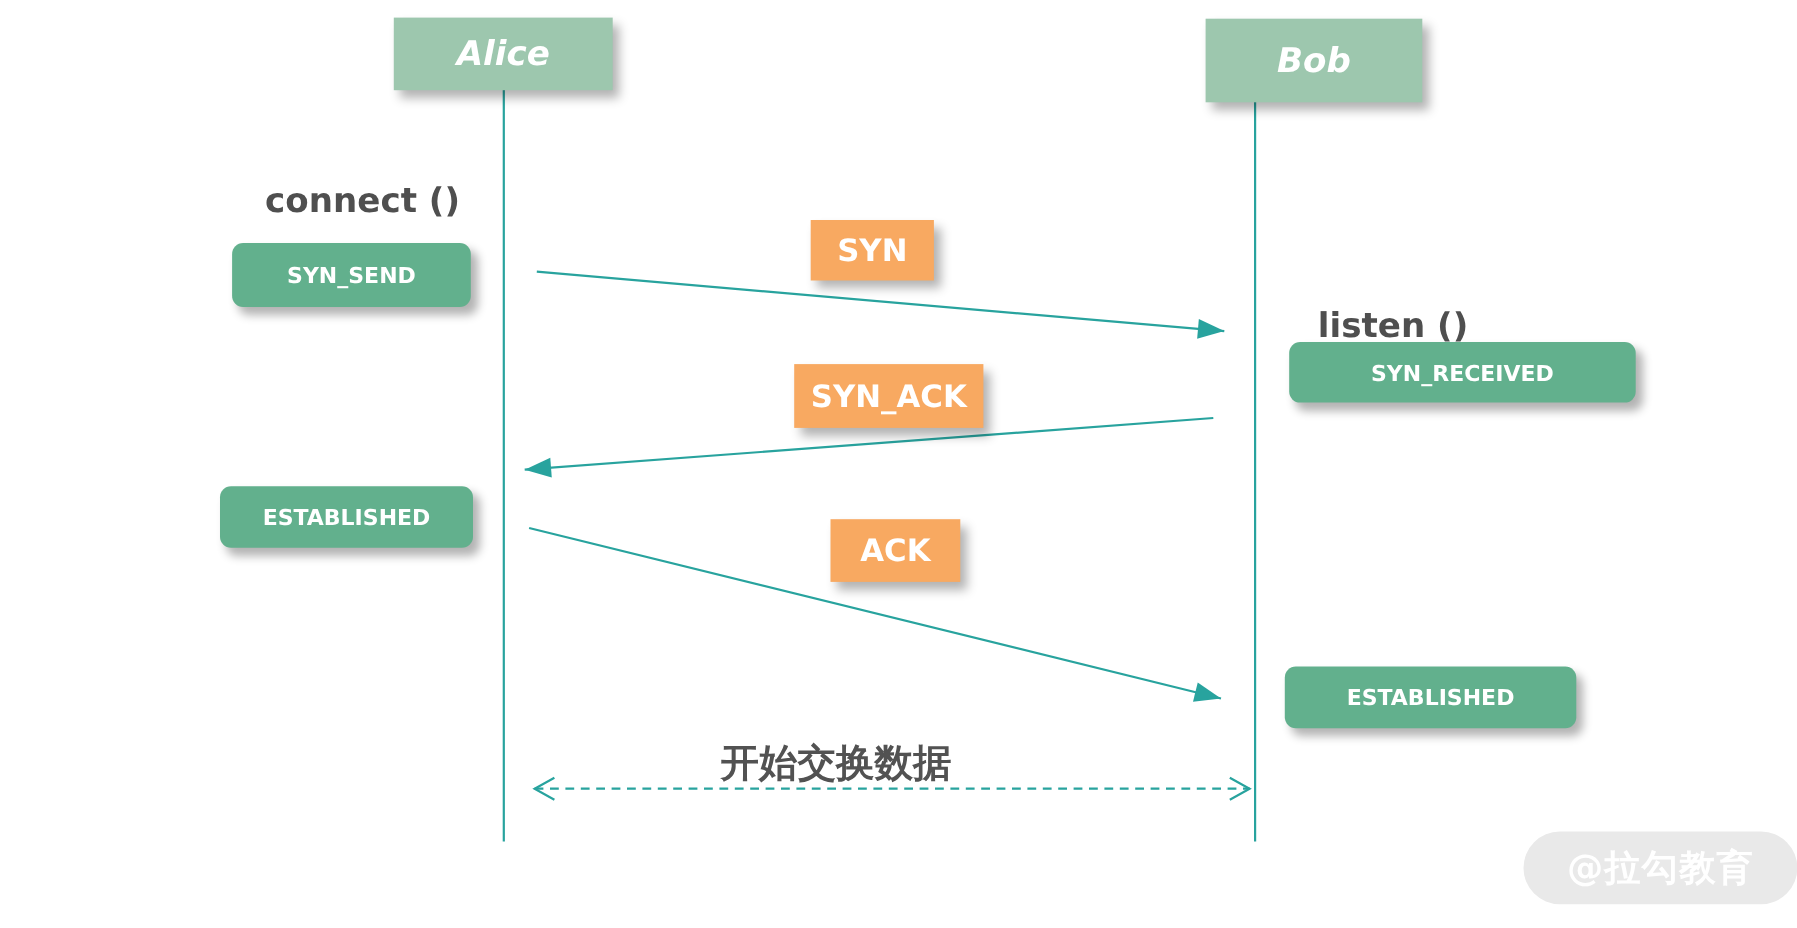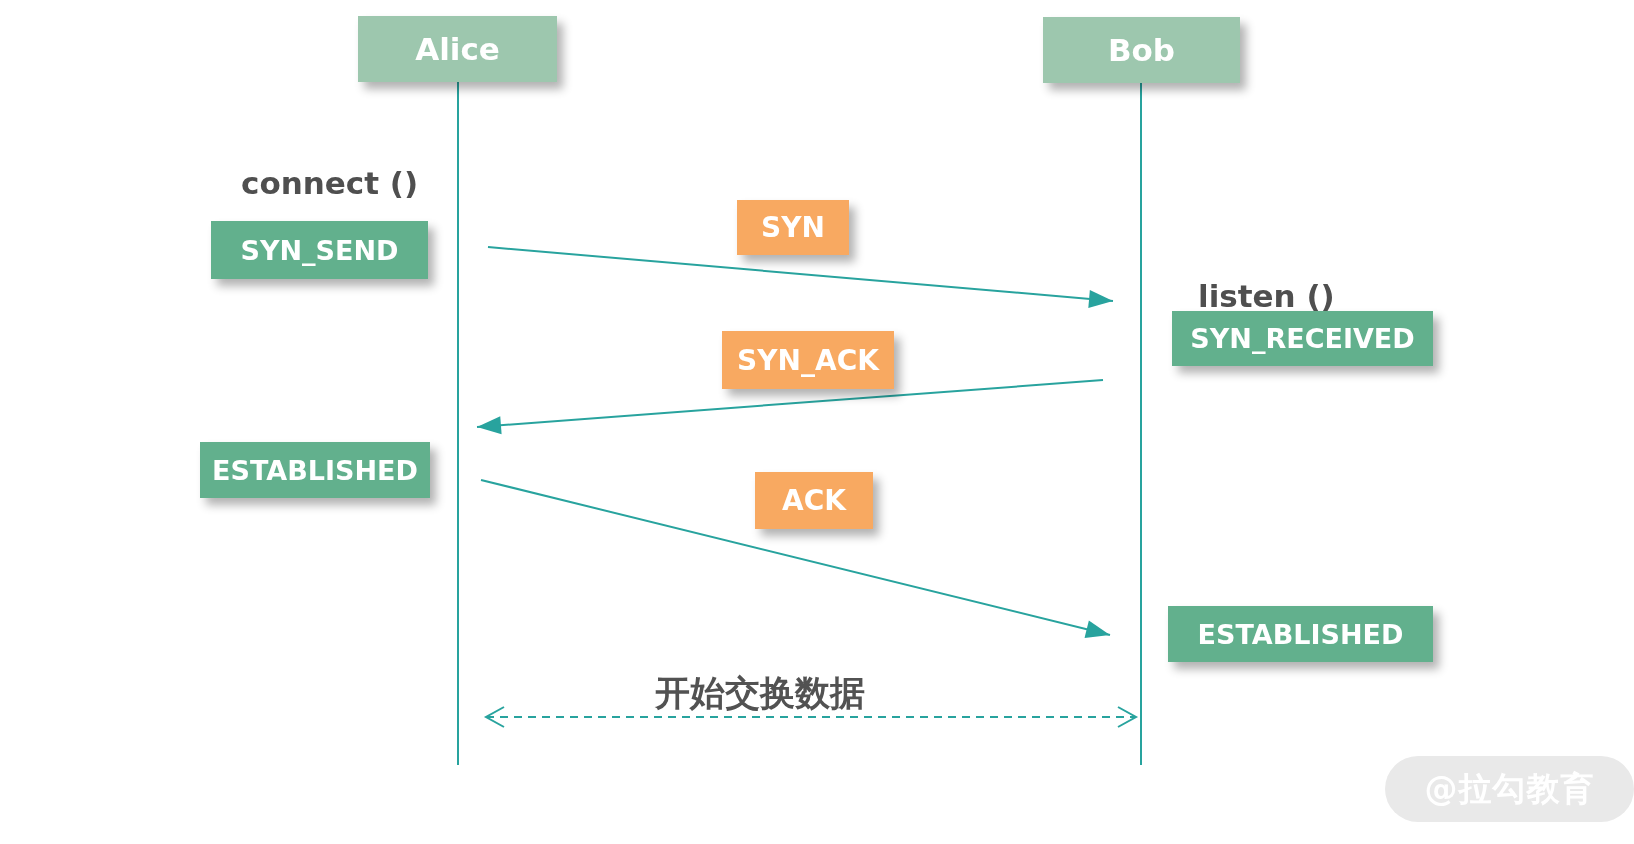--- a/index.html
+++ b/index.html
@@ -17,33 +17,33 @@
   }
   .layer{position:absolute;left:0;top:0;}
   .teal-line{stroke:var(--accent-teal);stroke-width:2;fill:none;}
   .teal-dash{stroke:var(--accent-teal);stroke-width:2;fill:none;stroke-dasharray:8 6;}
   .arrow-fill{fill:var(--accent-teal);}
   .box{
     position:absolute;display:flex;align-items:center;justify-content:center;
     color:#ffffff;font-weight:bold;
     box-shadow:6px 7px 9px rgba(0,0,0,0.30);
   }
-  .actor{background:var(--actor-green);font-size:31px;}
-  .state{background:var(--state-green);font-size:27px;}
+  .actor{background:var(--actor-green);font-size:31px;font-style:italic;}
+  .state{background:var(--state-green);font-size:20px;border-radius:10px;}
   .msg{background:var(--message-orange);font-size:28px;}
   .call-label{
     position:absolute;color:var(--text-dark);font-size:31px;font-weight:600;white-space:nowrap;
   }
   #alice-box{left:358px;top:16px;width:199px;height:66px;}
-  #bob-box{left:1043px;top:17px;width:197px;height:66px;}
+  #bob-box{left:1096px;top:17px;width:197px;height:76px;}
   #connect-label{left:241px;top:165px;}
   #listen-label{left:1198px;top:250px;margin-top:28px;}
   #syn-send-box{left:211px;top:221px;width:217px;height:58px;}
   #established-alice-box{left:200px;top:442px;width:230px;height:56px;}
-  #syn-received-box{left:1172px;top:311px;width:261px;height:55px;}
+  #syn-received-box{left:1172px;top:311px;width:315px;height:55px;}
   #established-bob-box{left:1168px;top:606px;width:265px;height:56px;}
   #syn-box{left:737px;top:200px;width:112px;height:55px;}
   #syn-ack-box{left:722px;top:331px;width:172px;height:58px;}
   #ack-box{left:755px;top:472px;width:118px;height:57px;}
   #exchange-label{
     position:absolute;left:655px;top:670px;width:300px;text-align:left;
     color:#525252;font-size:35px;font-weight:bold;white-space:nowrap;
   }
   #watermark{
     position:absolute;left:1385px;top:756px;width:249px;height:66px;

